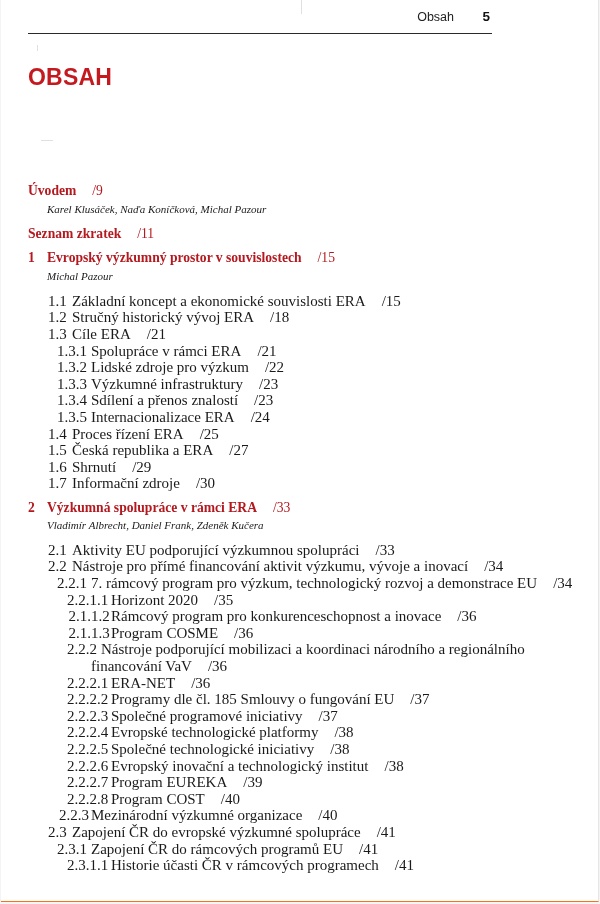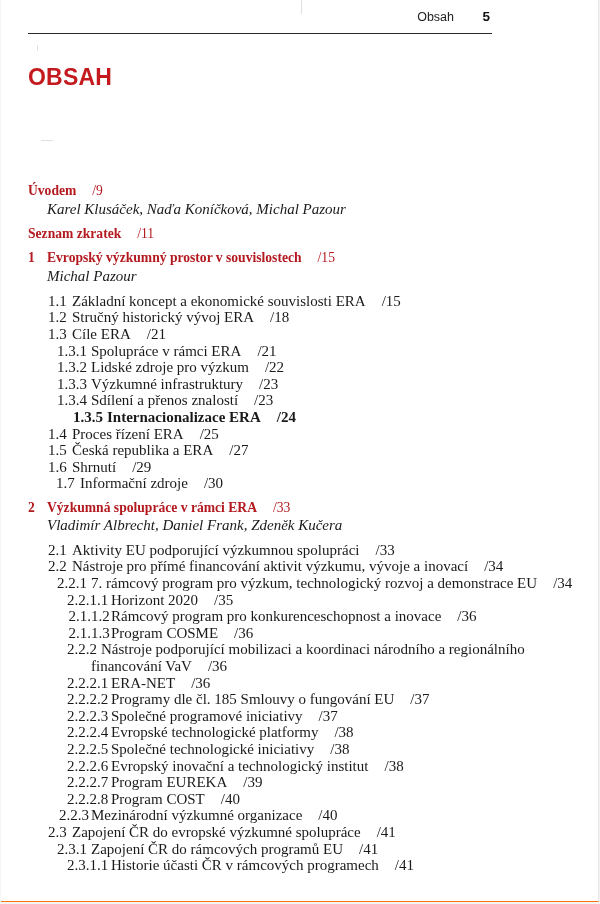--- a/index.html
+++ b/index.html
@@ -32,21 +32,21 @@
       position: absolute; left: 0; top: 0; width: 600px;
       font-family: "Liberation Serif", serif; color: #1a1a1a;
     }
     .row {
       position: absolute; white-space: nowrap; font-size: 15px; line-height: 16px;
     }
     .row .num { display: inline-block; }
     .row .pg { margin-left: 16px; }
     .chap { color: #b3191f; font-weight: bold; font-size: 13.6px; }
     .chap .pg { font-weight: normal; }
-    .author { font-style: italic; font-size: 15px; }
+    .author { font-style: italic; font-size: 11px; }
     .speck { position: absolute; background: #bbb; opacity: 0.45; }
   </style>
 </head>
 <body>
 
 <div class="page">
 
   <div class="running-head">
     <span class="rh-title">Obsah</span>
     <span class="rh-page">5</span>
@@ -71,25 +71,25 @@
     <div class="row author" style="left:46px; top:268px;">Michal Pazour</div>
 
     <div id="ch1-entries">
         <div class="row" style="left: 47px; top: 293px;"><span class="num" style="width: 24px;">1.1</span><span>Základní koncept a ekonomické souvislosti ERA</span><span class="pg">/15</span></div>
         <div class="row" style="left: 47px; top: 309px;"><span class="num" style="width: 24px;">1.2</span><span>Stručný historický vývoj ERA</span><span class="pg">/18</span></div>
         <div class="row" style="left: 47px; top: 326px;"><span class="num" style="width: 24px;">1.3</span><span>Cíle ERA</span><span class="pg">/21</span></div>
         <div class="row" style="left: 56px; top: 343px;"><span class="num" style="width: 34px;">1.3.1</span><span>Spolupráce v rámci ERA</span><span class="pg">/21</span></div>
         <div class="row" style="left: 56px; top: 359px;"><span class="num" style="width: 34px;">1.3.2</span><span>Lidské zdroje pro výzkum</span><span class="pg">/22</span></div>
         <div class="row" style="left: 56px; top: 376px;"><span class="num" style="width: 34px;">1.3.3</span><span>Výzkumné infrastruktury</span><span class="pg">/23</span></div>
         <div class="row" style="left: 56px; top: 392px;"><span class="num" style="width: 34px;">1.3.4</span><span>Sdílení a přenos znalostí</span><span class="pg">/23</span></div>
-        <div class="row" style="left: 72px; top: 409px; font-weight: bold;"><span class="num" style="width: 34px;">1.3.5</span><span>Internacionalizace ERA</span><span class="pg">/24</span></div>
+        <div class="row" style="left: 56px; top: 409px;"><span class="num" style="width: 34px;">1.3.5</span><span>Internacionalizace ERA</span><span class="pg">/24</span></div>
         <div class="row" style="left: 47px; top: 426px;"><span class="num" style="width: 24px;">1.4</span><span>Proces řízení ERA</span><span class="pg">/25</span></div>
         <div class="row" style="left: 47px; top: 442px;"><span class="num" style="width: 24px;">1.5</span><span>Česká republika a ERA</span><span class="pg">/27</span></div>
         <div class="row" style="left: 47px; top: 459px;"><span class="num" style="width: 24px;">1.6</span><span>Shrnutí</span><span class="pg">/29</span></div>
-        <div class="row" style="left: 47px; top: 475px; margin-left: 8px;"><span class="num" style="width: 24px;">1.7</span><span>Informační zdroje</span><span class="pg">/30</span></div>
+        <div class="row" style="left: 47px; top: 475px;"><span class="num" style="width: 24px;">1.7</span><span>Informační zdroje</span><span class="pg">/30</span></div>
       </div>
 
     <div class="row chap" style="left:27px; top:500px;">
       <span class="num" style="width:19px">2</span><span>Výzkumná spolupráce v rámci ERA</span><span class="pg">/33</span>
     </div>
     <div class="row author" style="left:46px; top:517px;">Vladimír Albrecht, Daniel Frank, Zdeněk Kučera</div>
 
     <div id="ch2-entries">
         <div class="row" style="left: 47px; top: 542px;"><span class="num" style="width: 24px;">2.1</span><span>Aktivity EU podporující výzkumnou spolupráci</span><span class="pg">/33</span></div>
         <div class="row" style="left: 47px; top: 558px;"><span class="num" style="width: 24px;">2.2</span><span>Nástroje pro přímé financování aktivit výzkumu, vývoje a inovací</span><span class="pg">/34</span></div>

